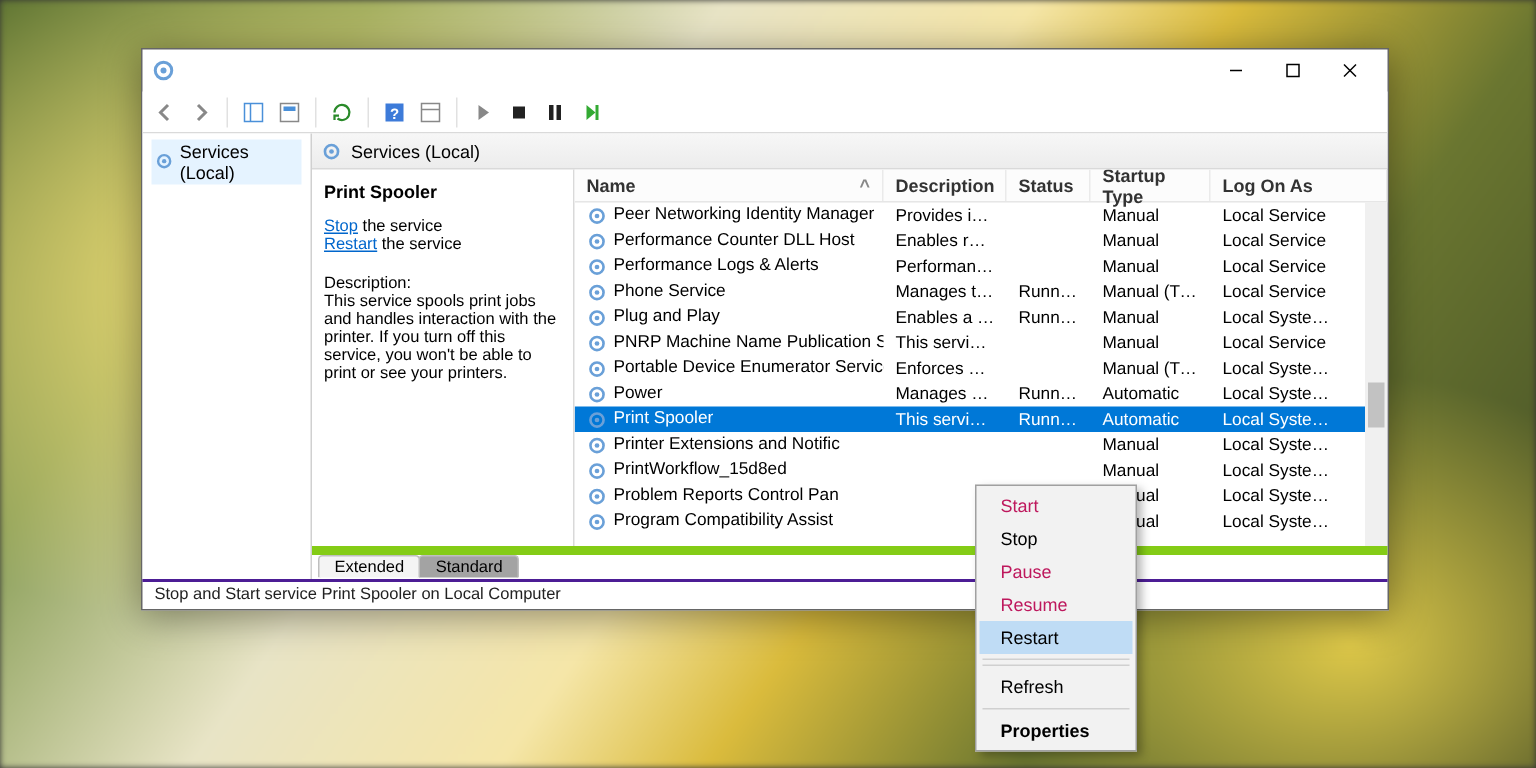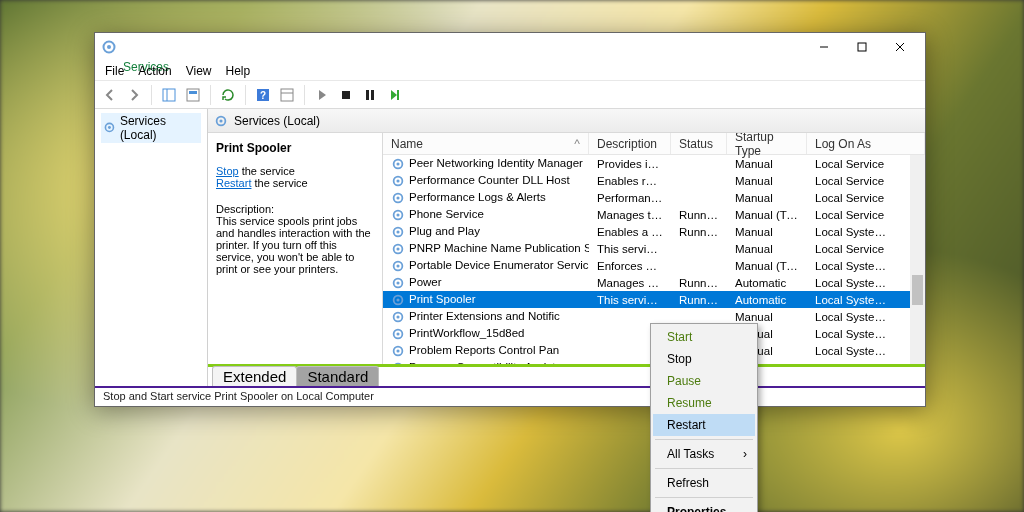--- a/index.html
+++ b/index.html
@@ -27,45 +27,45 @@
   .leftpane .sel { background:#e5f3ff; color:#000; padding:1px 2px; display:flex; align-items:center; gap:4px;}
   .rightpane { flex:1; display:flex; flex-direction:column; min-width:0; }
   .rheader { height:24px; background:linear-gradient(#f7f7f7,#ececec); border-bottom:1px solid #d9d9d9; display:flex; align-items:center; padding:0 6px; font-size:12px; gap:6px;}
   .split { flex:1; display:flex; min-height:0;}
   .desc { width:175px; border-right:1px solid #d9d9d9; padding:8px 8px; font-size:11px; }
   .desc h3 { margin:0 0 10px 0; font-size:12px; font-weight:bold; }
   .desc a { color:#0066cc; text-decoration:underline; cursor:pointer;}
   .desc .block { margin-top:14px; }
   .listwrap { flex:1; position:relative; overflow:hidden; }
   .cols { position:absolute; top:0; left:0; right:0; height:22px; background:#fcfcfc; border-bottom:1px solid #e6e6e6; display:flex; font-size:12px; align-items:center; }
-  .cols > div { border-right:1px solid #eaeaea; padding:0 8px; height:100%; display:flex; align-items:center; color:#333; }
+  .cols > div { border-right:1px solid #eaeaea; padding:0 8px; height:100%; display:flex; align-items:center; color:#333;font-weight:bold; }
   .c-name { width:206px; justify-content:space-between; }
   .c-desc { width:82px; }
   .c-status { width:56px; }
   .c-startup { width:80px; }
   .c-logon { flex:1; }
   .rows { position:absolute; top:22px; left:0; right:15px; bottom:0; overflow:hidden; font-size:11.5px; }
   .row { display:flex; height:17px; align-items:center; padding:0; }
   .row.sel { background:#0078d7; color:#fff; }
   .row > div { padding:0 8px; overflow:hidden; white-space:nowrap; text-overflow:ellipsis; }
   .r-name { width:206px; display:flex; align-items:flex-start; gap:4px;}
   .r-desc { width:82px; }
   .r-status { width:56px; }
   .r-startup { width:80px; }
   .r-logon { flex:1; }
   .scrollbar { position:absolute; right:0; top:22px; bottom:0; width:15px; background:#f0f0f0; }
   .thumb { position:absolute; left:2px; right:2px; top:120px; height:30px; background:#c2c2c2; }
-  .tabs { height:22px; border-top:3px solid #84cc16; display:flex; align-items:flex-end; padding-left:4px; font-size:15px; }
+  .tabs { height:22px; border-top:6px solid #84cc16; display:flex; align-items:flex-start; padding-left:4px; font-size:11px; }
   .tab { border:1px solid #bfbfbf; border-bottom:none; padding:1px 10px; margin-right:-1px; background:#f4f4f4; border-radius:3px 3px 0 0;}
   .tab.active { background:#a3a3a3; }
   .status { height:20px; border-top:2px solid #4c1d95; font-size:11px; padding:2px 8px; color:#222; }
 
   .ctx { position:absolute; left:650px; top:323px; width:108px; background:#f2f2f2; border:1px solid #a0a0a0; box-shadow:3px 3px 6px rgba(0,0,0,.3); font-size:12px; padding:2px; }
   .ctx .item { padding:4px 14px; color:#000; position:relative; }
-  .ctx .item.disabled { color:#4d7c0f; }
+  .ctx .item.disabled { color:#be185d; }
   .ctx .item.hi { background:#bfdcf5; }
   .ctx .sep { height:1px; background:#d0d0d0; margin:3px 2px; }
   .ctx .arrow::after { content:"›"; position:absolute; right:8px; }
   .ctx .bold { font-weight:bold; }
 
   .gear-icon { display:inline-block; width:14px; height:14px; }
 </style>
 </head>
 <body>
 
@@ -93,26 +93,20 @@
         </div>
       <div class="wbtn">
           <svg width="10" height="10">
             <line x1="1" y1="1" x2="9" y2="9" stroke="#000"></line>
             <line x1="9" y1="1" x2="1" y2="9" stroke="#000"></line>
           </svg>
         </div>
     </div>
   </div>
 
-  <div class="menubar">
-    <span>File</span>
-    <span>Action</span>
-    <span>View</span>
-    <span>Help</span>
-  </div>
 
   <div class="toolbar">
     <div class="tbtn">
         <svg viewBox="0 0 16 16">
           <path d="M10 3 L5 8 L10 13" fill="none" stroke="#888" stroke-width="2"></path>
         </svg>
       </div>
     <div class="tbtn">
         <svg viewBox="0 0 16 16">
           <path d="M6 3 L11 8 L6 13" fill="none" stroke="#888" stroke-width="2"></path>
@@ -404,19 +398,18 @@
   <div class="status">Stop and Start service Print Spooler on Local Computer</div>
 </div>
 
 <div class="ctx">
   <div class="item disabled">Start</div>
   <div class="item">Stop</div>
   <div class="item disabled">Pause</div>
   <div class="item disabled">Resume</div>
   <div class="item hi">Restart</div>
   <div class="sep"></div>
-  <div class="item arrow">All Tasks</div>
   <div class="sep"></div>
   <div class="item">Refresh</div>
   <div class="sep"></div>
   <div class="item bold">Properties</div>
 
 </div>
 
 </body></html>

